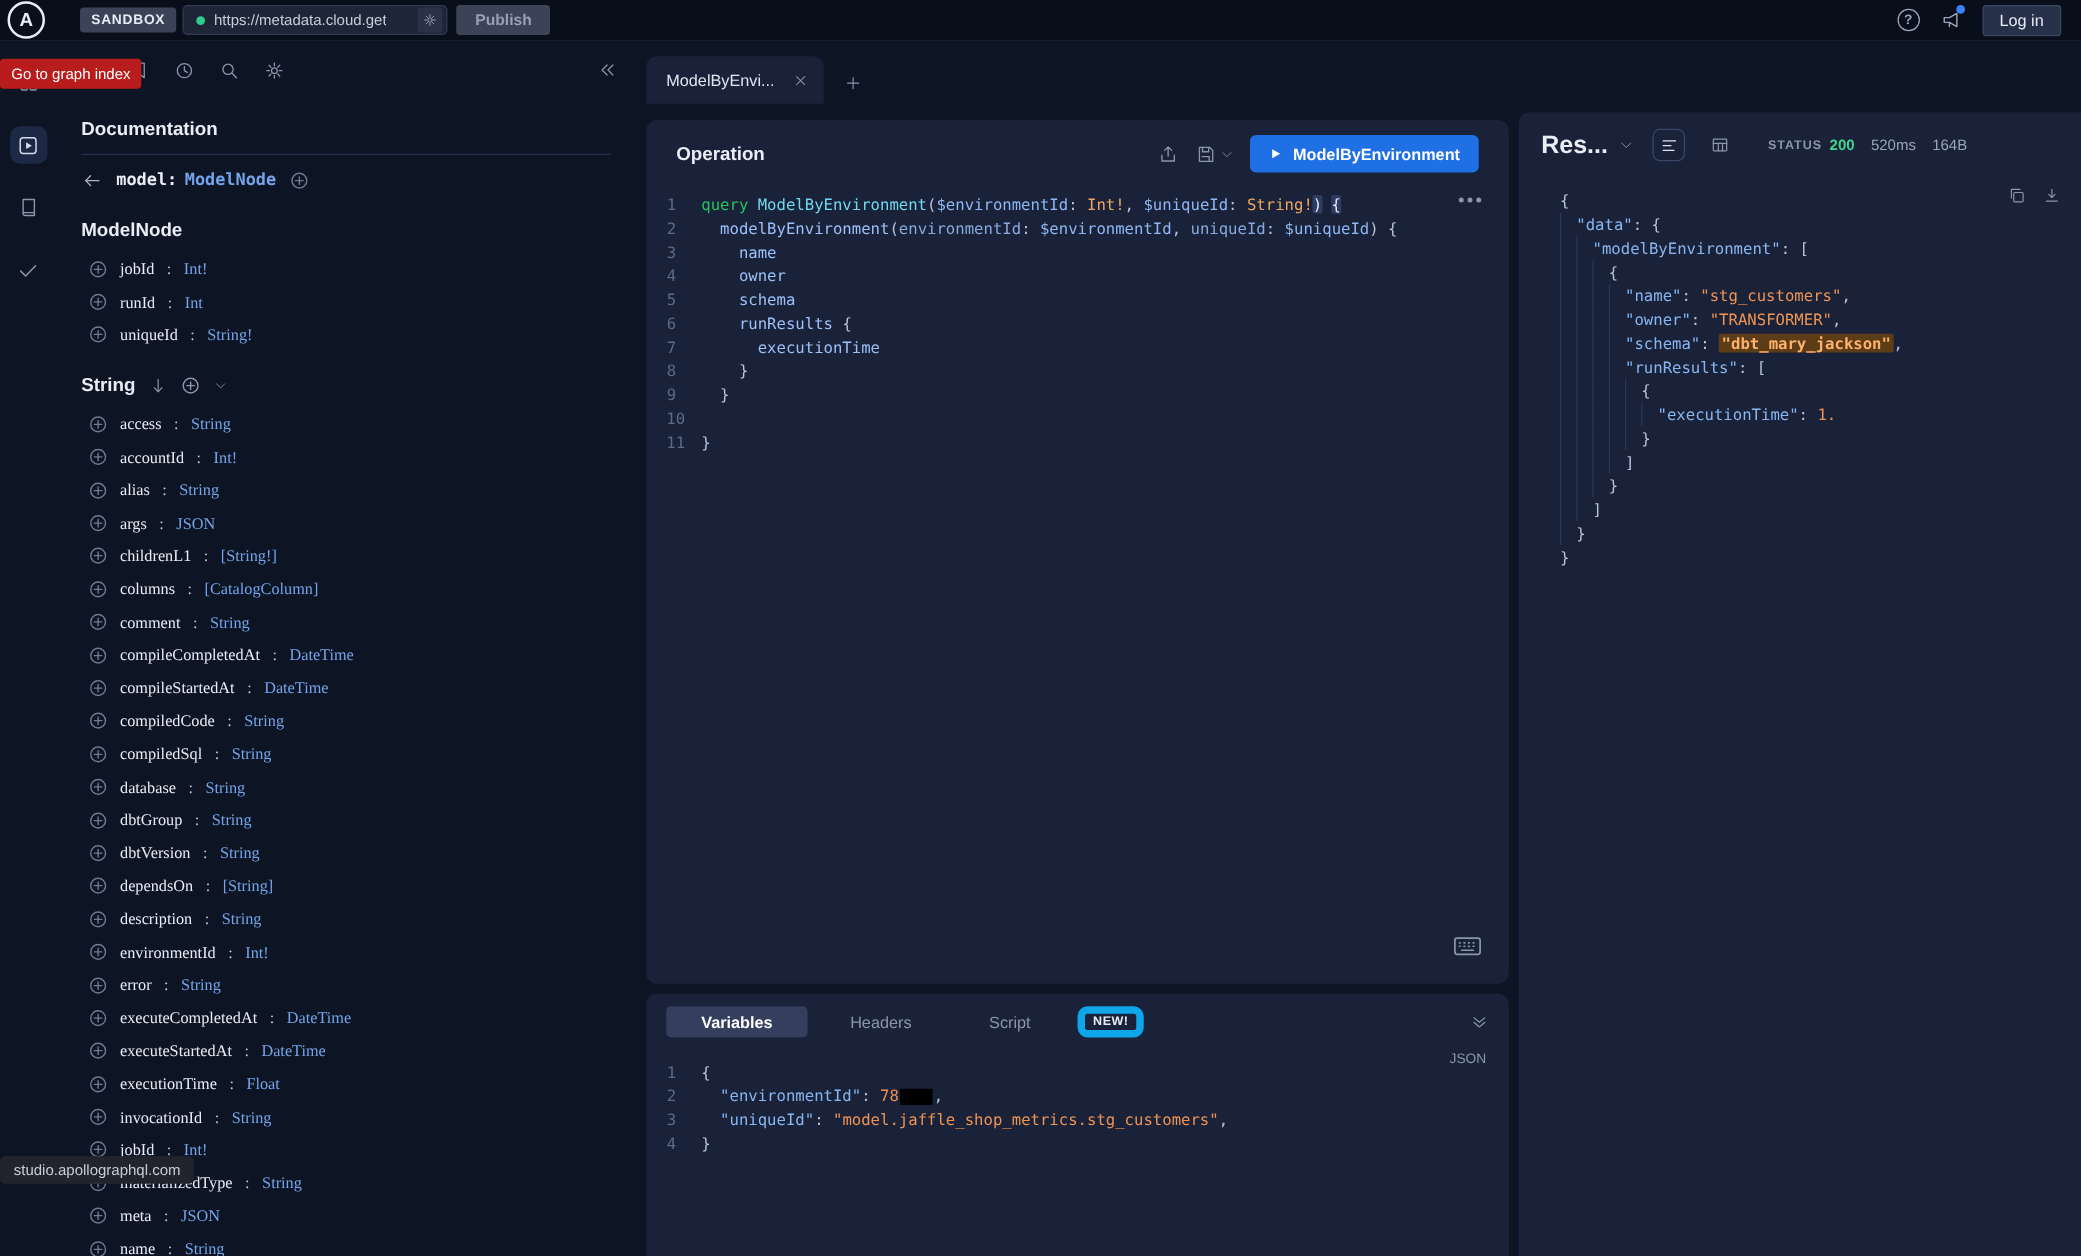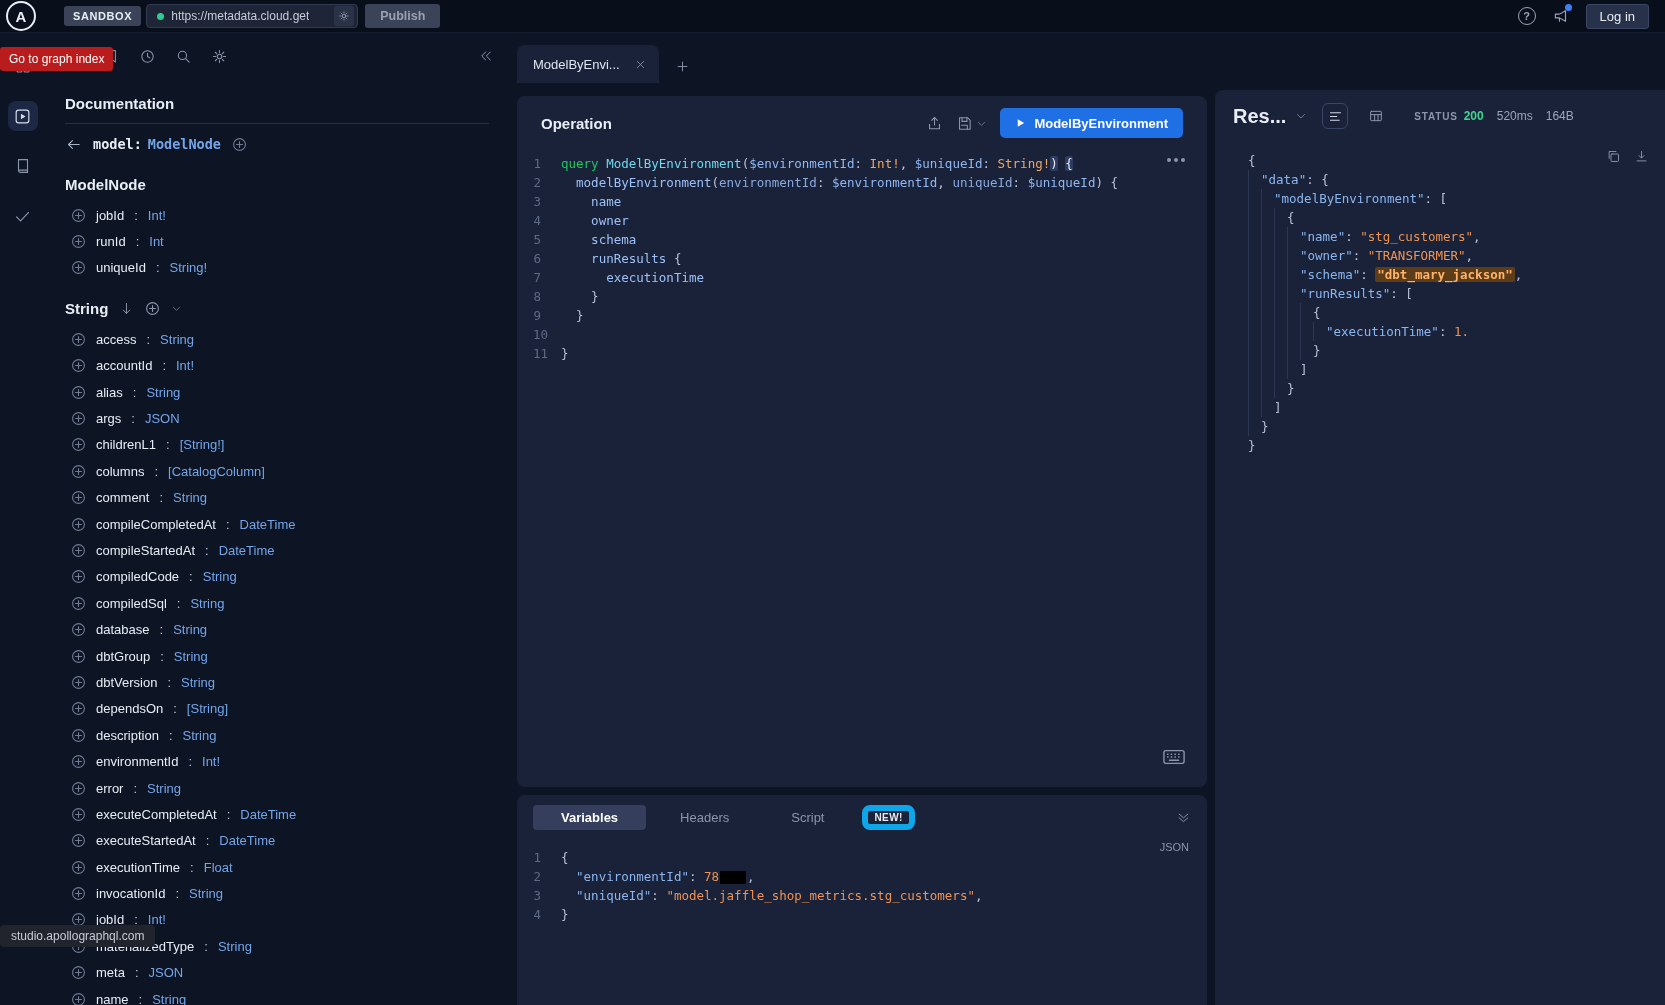--- a/index.html
+++ b/index.html
@@ -57,21 +57,21 @@
   .doc h2{font-size:15px;font-weight:bold;margin-top:16px;}
   .doc hr{border:none;height:1px;background:#242e4e;margin:11px 0 6px 0;}
   .crumb{display:flex;align-items:center;gap:11px;margin-top:7px;height:26px;
     font-family:"DejaVu Sans Mono",monospace;font-size:13.5px;font-weight:bold;}
   .crumb .ctype{color:var(--type-blue);margin-left:-5px;}
   .sec-head{display:flex;align-items:center;gap:11px;margin-top:19px;}
   .sec-head h3{font-size:15px;font-weight:bold;}
   .sec-head .hic{color:var(--dim);}
   .doc-list{margin-top:9px;}
   .doc-row{display:flex;align-items:center;gap:10px;height:26.4px;padding-left:6px;
-    font-family:Liberation Sans, sans-serif;font-size:13px;}
+    font-family:Liberation Serif, serif;font-size:13px;}
   .plus-icon{color:#6f7a93;width:15px;height:15px;flex:none;}
   .doc-name{color:#e8ecf4;}
   .doc-colon{color:#c2cadb;}
   .doc-type{color:var(--type-blue);}
 
   
   .main{position:absolute;left:517px;top:33px;width:690px;height:972px;}
   .tabbar{height:50px;display:flex;align-items:flex-end;}
   .tab{height:38px;background:var(--panel);border-radius:8px 8px 0 0;display:flex;align-items:center;
     gap:14px;padding:0 12px 0 16px;font-size:13px;color:#dfe5f0;}

